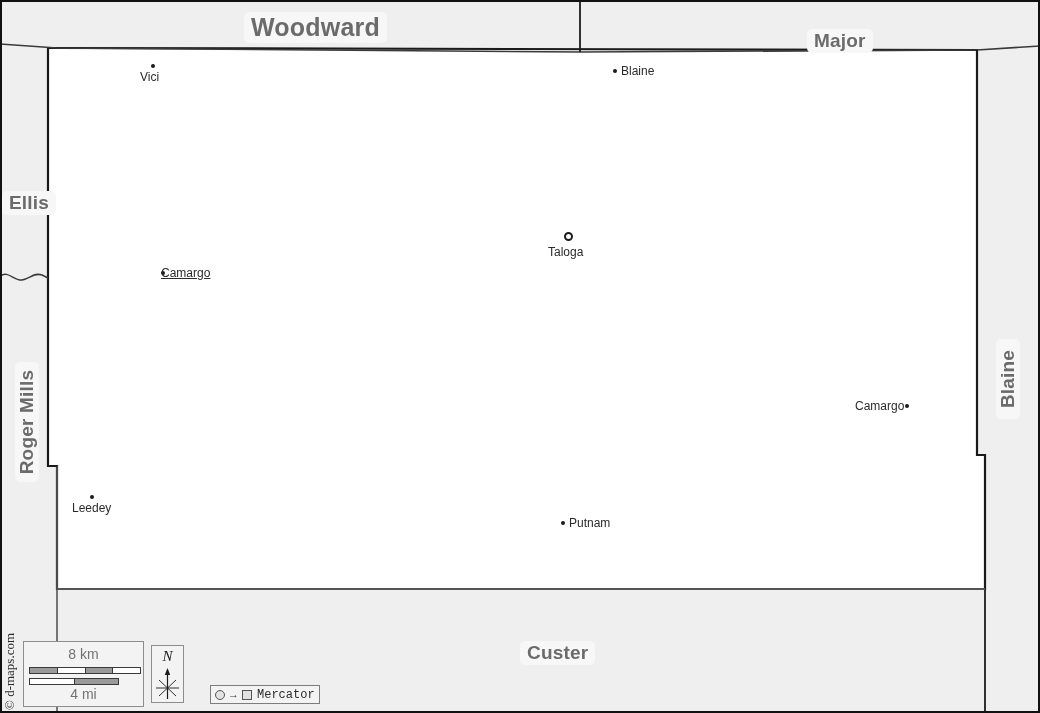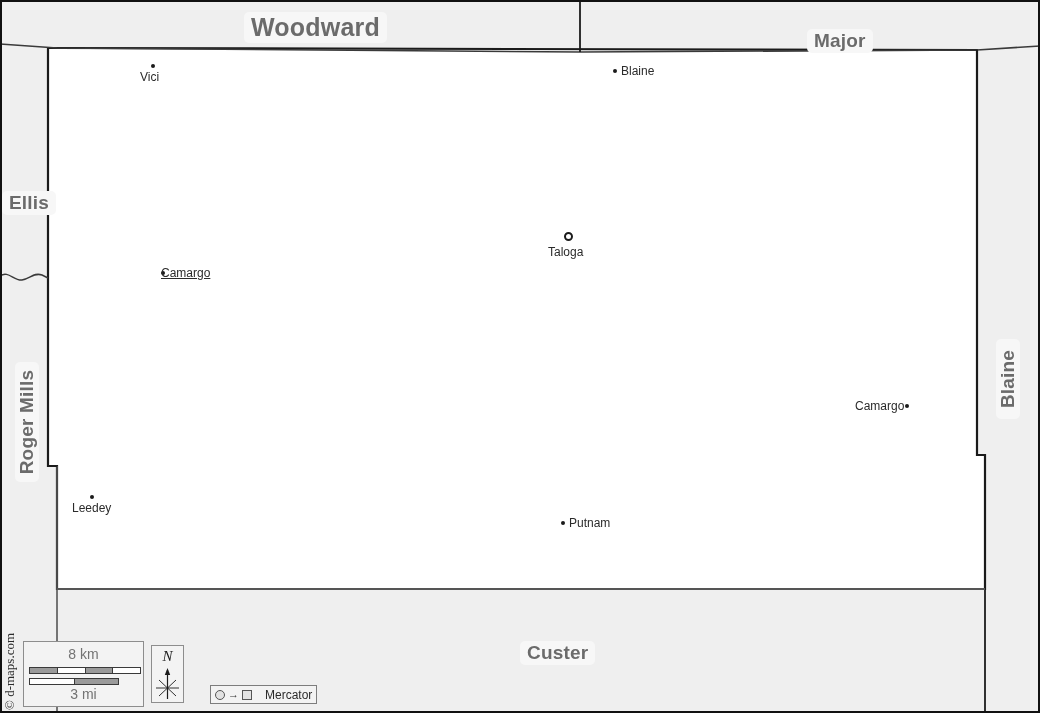--- a/index.html
+++ b/index.html
@@ -217,21 +217,21 @@
     background: #e2e2e2;
     display: inline-block;
   }
   #proj-arrow { font-size: 11px; color: #333; line-height: 1; }
   #proj-square {
     width: 10px; height: 10px;
     border: 1px solid #555;
     background: #e2e2e2;
     display: inline-block;
   }
-  #proj-name { margin-left: 10px; }
+  #proj-name { margin-left: 2px; font-family: Liberation Mono, monospace; }
 </style>
 </head>
 <body>
 
 <div id="map-root">
 
   <svg id="svg-layer" viewBox="0 0 1040 713" xmlns="http://www.w3.org/2000/svg">
 
     <path d="M 57,48
              L 977,50
@@ -336,21 +336,21 @@
       <div class="seg-div"></div>
       <div class="seg-empty" style="flex:1"></div>
     </div>
 
     <div class="scale-track" id="scale-mi-track">
       <div class="seg-empty" style="flex:1"></div>
       <div class="seg-div"></div>
       <div class="seg-fill" style="flex:1"></div>
     </div>
 
-    <div id="scale-mi-label">3 mi</div>
+    <div id="scale-mi-label">4 mi</div>
   </div>
 
   <div id="compass-box">
     <div id="compass-n">N</div>
     <svg width="31" height="36" style="position:absolute;left:0;top:20px;" viewBox="0 0 31 36" xmlns="http://www.w3.org/2000/svg">
       <line x1="15.5" y1="4" x2="15.5" y2="33" stroke="#1b1b1b" stroke-width="1.2"></line>
       <polygon points="15.5,2 12.8,9 18.2,9" fill="#1b1b1b"></polygon>
       <line x1="4" y1="22" x2="27" y2="22" stroke="#1b1b1b" stroke-width="0.9"></line>
       <line x1="7" y1="14" x2="24" y2="30" stroke="#1b1b1b" stroke-width="0.9"></line>
       <line x1="24" y1="14" x2="7" y2="30" stroke="#1b1b1b" stroke-width="0.9"></line>

